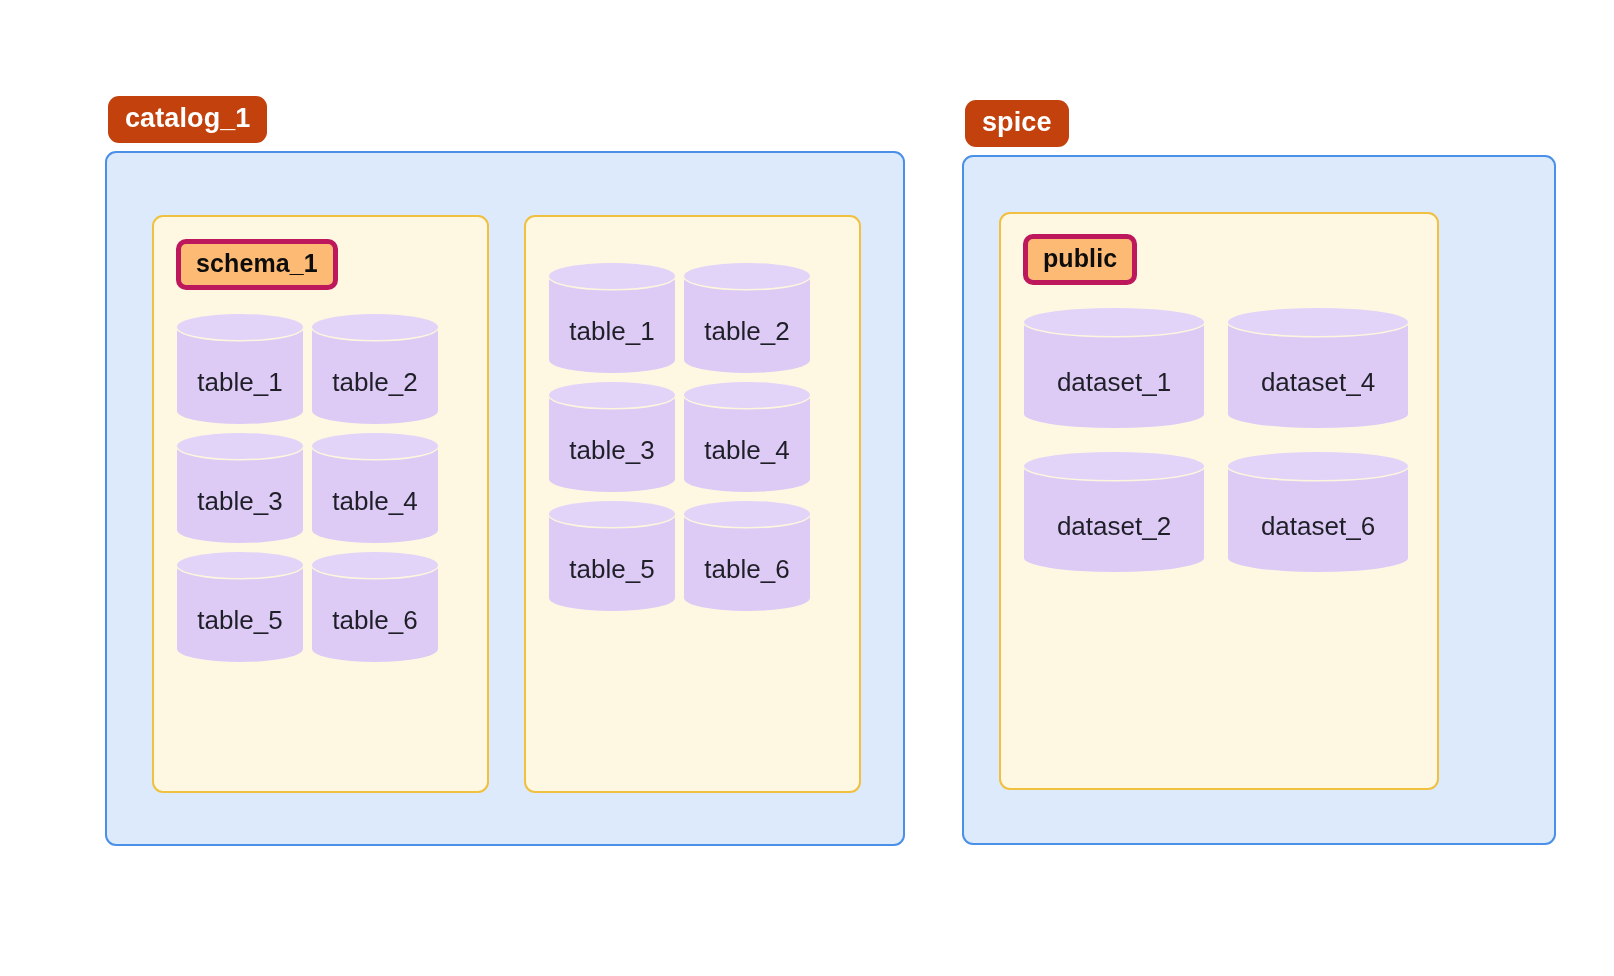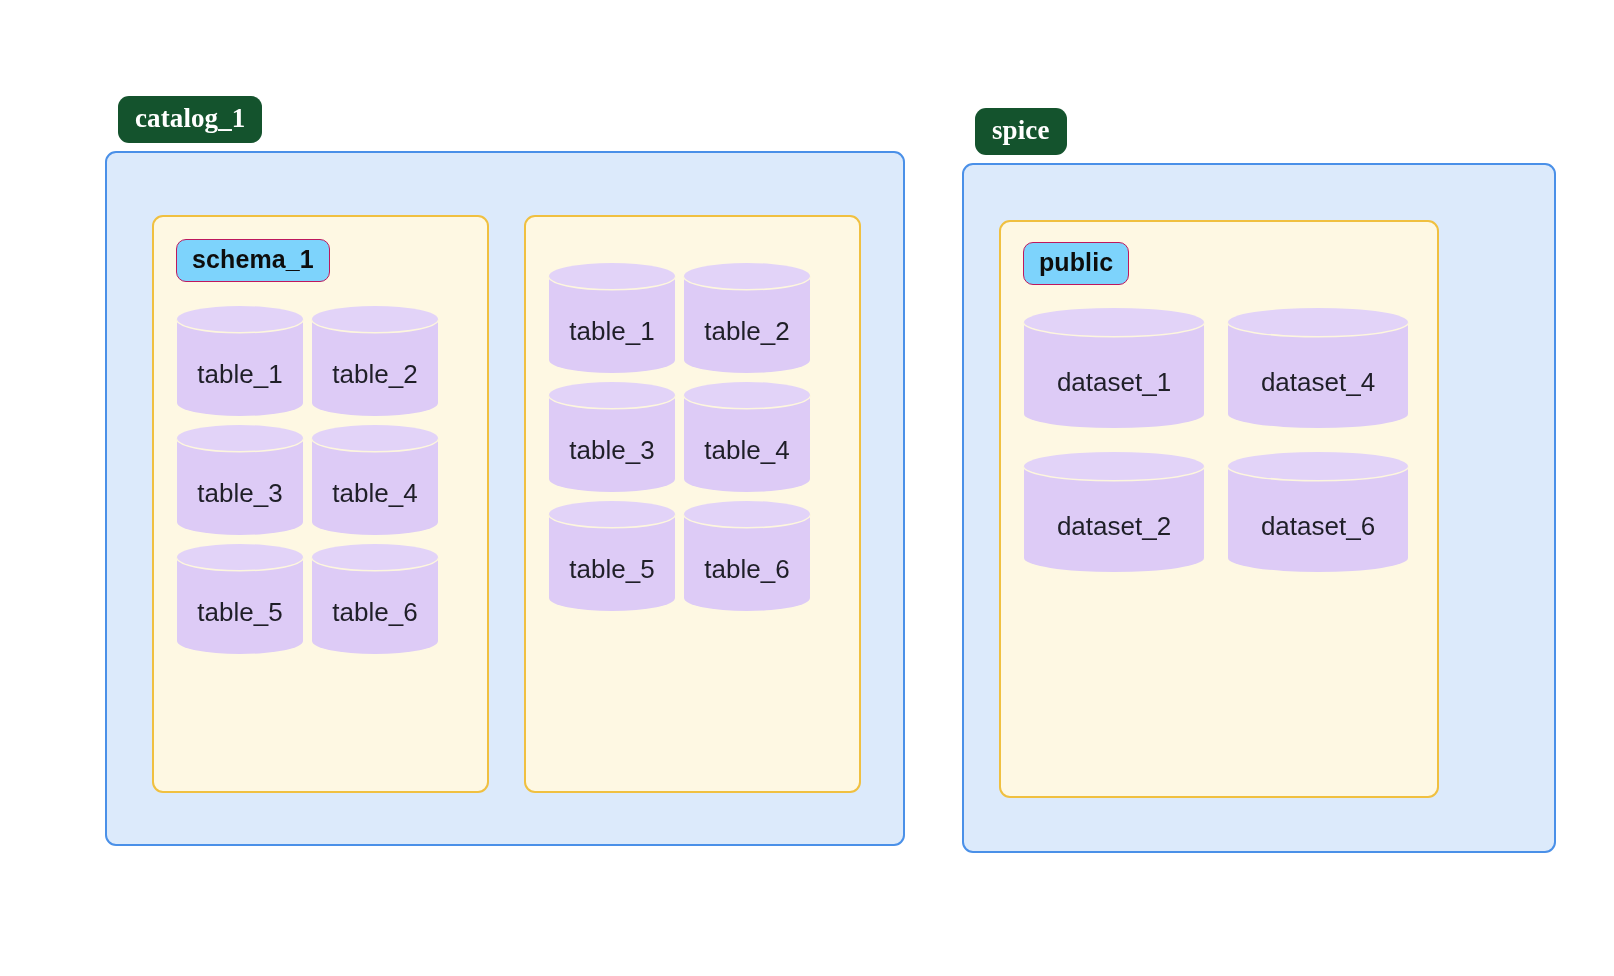--- a/index.html
+++ b/index.html
@@ -19,31 +19,30 @@
     position: absolute;
     inset: 0;
   }
 
   
   .catalog-block {
     position: absolute;
   }
   .catalog-label {
     display: inline-block;
-    background: #14532d;
+    background: #c2410c;
     color: #ffffff;
     font-size: 27px;
     font-weight: 600;
     letter-spacing: .1px;
     padding: 9px 17px 11px 17px;
     border-radius: 11px;
     line-height: 1;
     white-space: nowrap;
-    margin-left: 13px;
-    font-family: Liberation Serif, serif;
+    margin-left: 3px;
   }
   .catalog-body {
     margin-top: 8px;
     background: #dceafb;
     border: 2px solid #4a90e8;
     border-radius: 11px;
     box-sizing: border-box;
     display: flex;
     flex-direction: row;
     align-items: flex-start;
@@ -52,22 +51,22 @@
   
   .schema-panel {
     background: #fef8e3;
     border: 2px solid #f0c040;
     border-radius: 11px;
     box-sizing: border-box;
     position: relative;
   }
   .schema-label {
     display: inline-block;
-    background: #7dd3fc;
-    border: 1px solid #be185d;
+    background: #fdba74;
+    border: 5px solid #be185d;
     color: #0d0d0d;
     font-size: 25px;
     font-weight: 700;
     letter-spacing: .1px;
     padding: 7px 15px 9px 15px;
     border-radius: 10px;
     line-height: 1;
     white-space: nowrap;
   }
   .db-grid {
@@ -116,21 +115,21 @@
     margin-top: 23px;
     grid-template-columns: 128px 128px;
     column-gap: 32px;
     row-gap: 33px;
     gap: 7px;
   }
   #catalog-block-0 .db { width: 128px; height: 112px; }
   #catalog-block-0 .db-label { top: 56px; font-size: 26px; }
 
   
-  #catalog-block-1 { left: 962px; top: 108px; }
+  #catalog-block-1 { left: 962px; top: 100px; }
   #catalog-block-1 .catalog-body {
     width: 594px;
     height: 690px;
     padding: 55px 0 0 35px;
   }
   #catalog-block-1 .schema-panel {
     width: 440px;
     height: 578px;
     padding: 20px 0 0 22px;
   }

